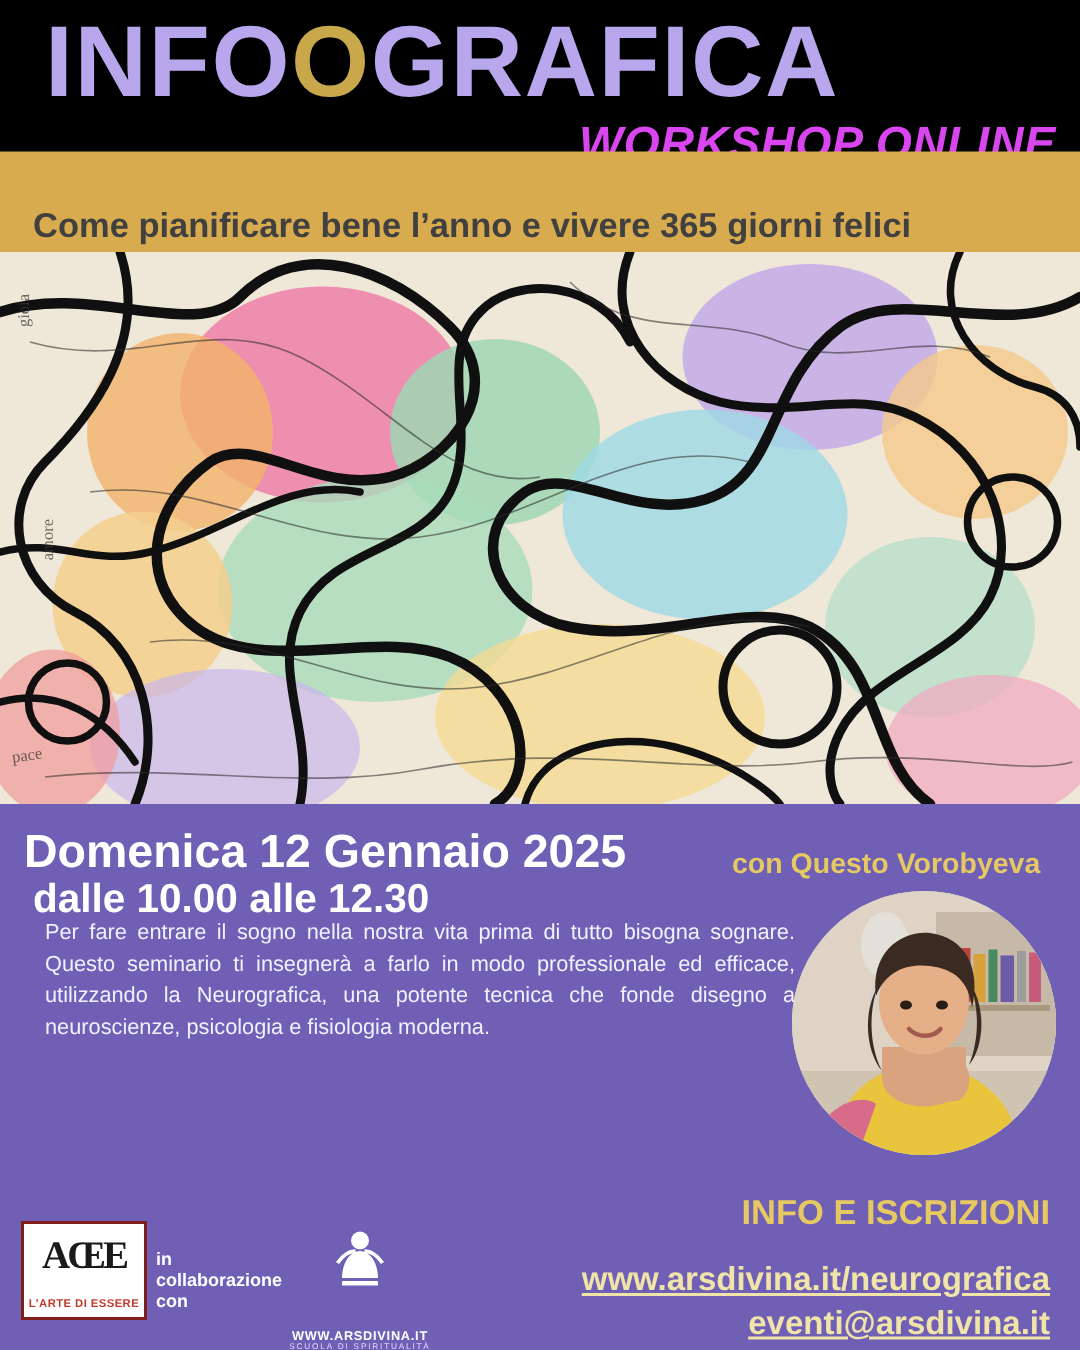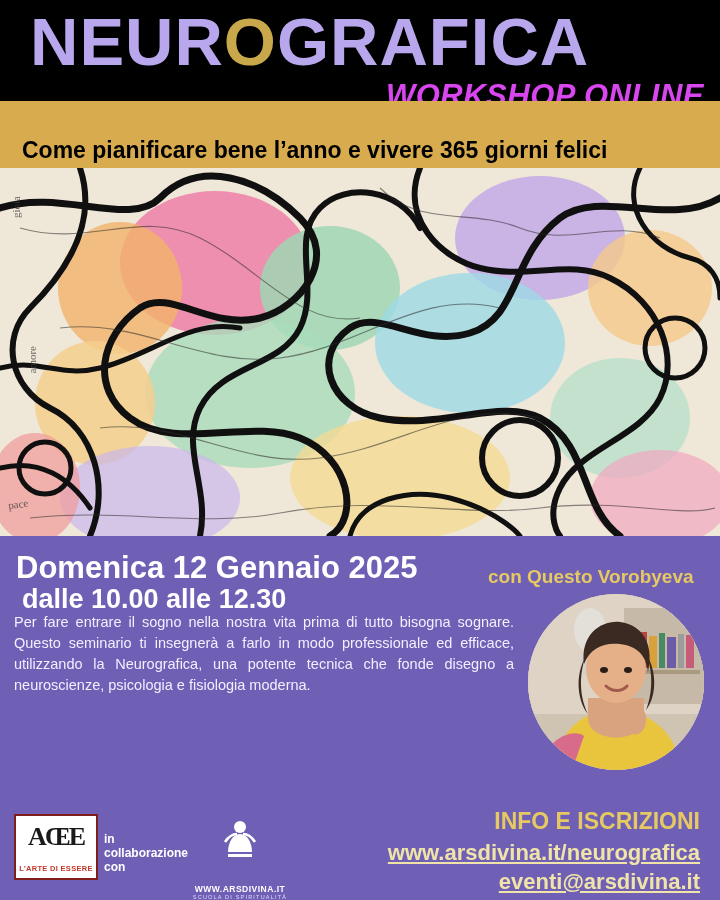--- a/index.html
+++ b/index.html
@@ -70,21 +70,21 @@
     color: #1b1b1b;
     letter-spacing: 0.5px;
     white-space: nowrap;
   }
   .band-line2 {
     position: absolute;
     left: 22px;
     top: 36px;
     font-size: 23px;
     font-weight: bold;
-    color: #000000;
+    color: #404040;
     white-space: nowrap;
   }
 
   
   .artwork {
     position: absolute;
     left: 0;
     top: 168px;
     width: 720px;
     height: 368px;
@@ -156,21 +156,21 @@
 
   .para {
     position: absolute;
     left: 14px;
     width: 500px;
     color: #f2efff;
     font-size: 14.5px;
     line-height: 1.45;
     text-align: justify;
   }
-  .para1 { top: 76px; }
+  .para1 { top: 76px; margin-left: 16px; }
   .para2 { top: 194px; }
 
   
   .logo-ade {
     position: absolute;
     left: 14px;
     top: 278px;
     width: 84px;
     height: 66px;
     background: #ffffff;
@@ -225,21 +225,21 @@
   }
   .logo-ars .tag {
     font-size: 5.5px;
     color: #e0d8ff;
     letter-spacing: 1.2px;
   }
 
   .info-title {
     position: absolute;
     right: 20px;
-    top: 272px;
+    top: 259px;
     font-size: 23px;
     font-weight: bold;
     color: #e6c962;
     white-space: nowrap;
   }
   .info-url {
     position: absolute;
     right: 20px;
     top: 304px;
     font-size: 22px;
@@ -256,21 +256,21 @@
     color: #f0e4a8;
     white-space: nowrap;
   }
 </style>
 </head>
 <body>
 
 <div class="poster">
 
   <div class="header">
-    <div class="title-main"><span>NEUR</span><span class="accent">O</span><span>GRAFICA</span></div>
+    <div class="title-main"><span>INFO</span><span class="accent">O</span><span>GRAFICA</span></div>
     <div class="workshop">WORKSHOP ONLINE</div>
     <div class="gold-band">
       <div class="band-line2">Come pianificare bene l’anno e vivere 365 giorni felici</div>
     </div>
   </div>
 
   <div class="artwork">
     <svg class="art-svg" viewBox="0 0 720 368" preserveAspectRatio="none">
       <rect x="0" y="0" width="720" height="368" fill="#efe7d8"></rect>
 

